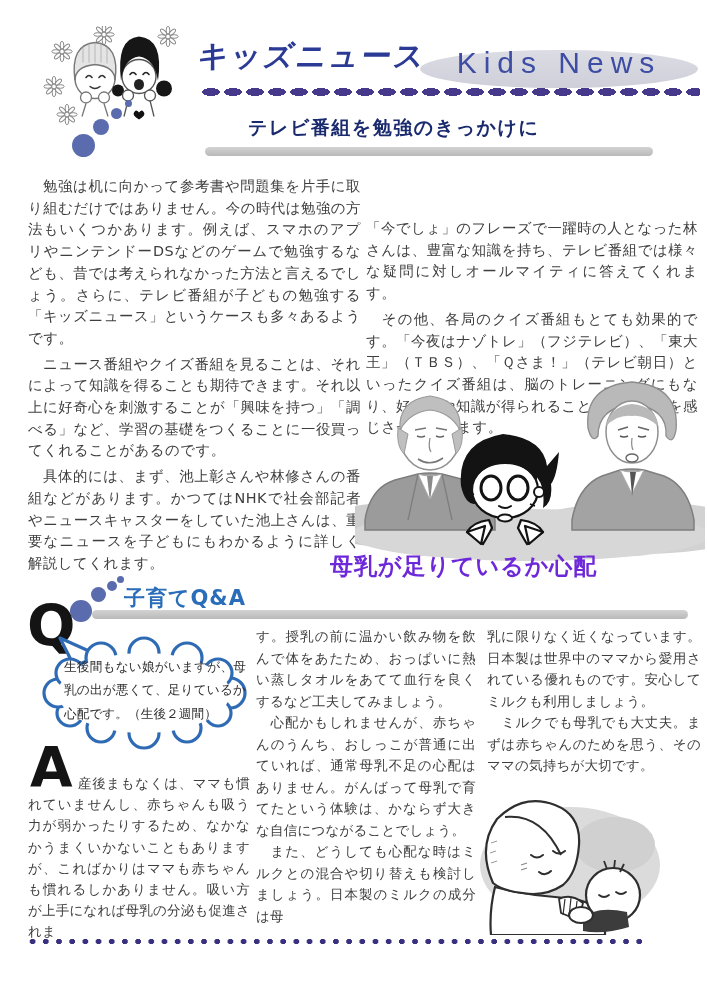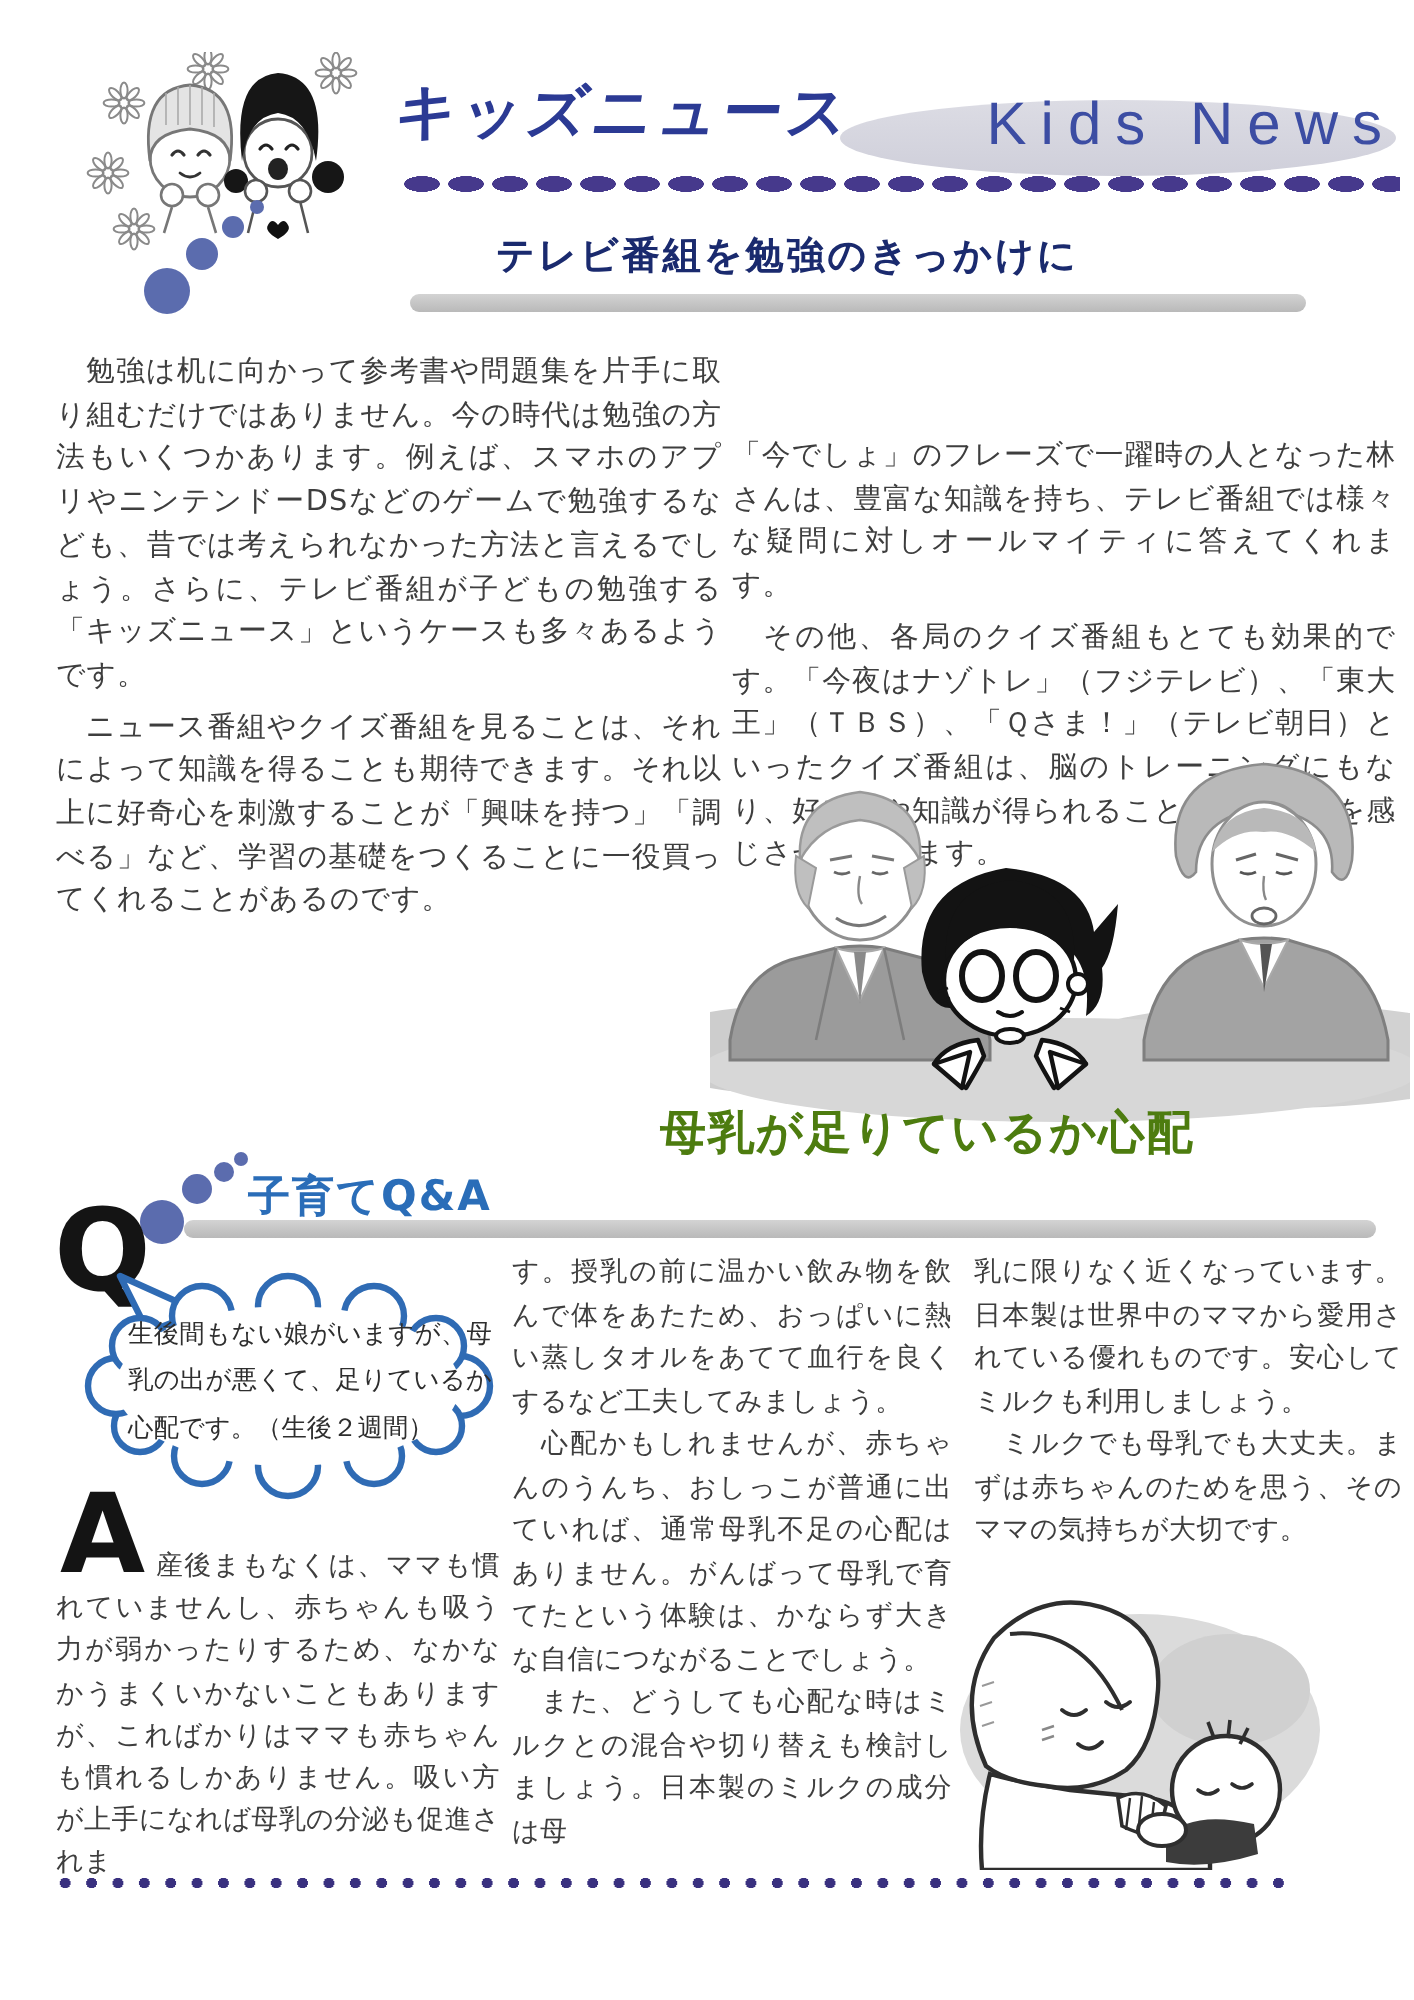--- a/index.html
+++ b/index.html
@@ -14,21 +14,21 @@
 
   
   .girls { left:42px; top:26px; width:140px; height:106px; }
   .title-jp {
     left:198px; top:36px; font-size:30px; font-weight:bold; color:#2b3a94;
     transform:skewX(-8deg); letter-spacing:2px; white-space:nowrap;
   }
   .kids-ellipse {
     left:420px; top:50px; width:278px; height:38px; border-radius:50%;
     background:linear-gradient(to bottom,#dcdce4,#cfcfda);
-    display:flex; align-items:center; justify-content:flex-end; overflow:visible;
+    display:flex; align-items:center; justify-content:center; overflow:visible;
   }
   .title-en {
     font-family:"Liberation Sans", sans-serif;
     font-size:30px; letter-spacing:7px; color:#3c4da3; white-space:nowrap;
     position:relative; top:-6px;
   }
   .dash-line {
     left:200px; top:87px; width:500px; height:10px;
     background-image:radial-gradient(ellipse 9px 4px at center,#46398c 98%,transparent 100%);
     background-size:22px 10px; background-repeat:repeat-x;
@@ -57,21 +57,21 @@
   .colL { left:28px;  top:176px; width:333px; }
   .colR { left:366px; top:176px; width:332px;margin-top:42px; }
   .hosts { left:355px; top:370px; width:350px; height:192px; }
 
   
   .sc1 { left:70px;  top:600px; width:22px; height:22px; }
   .sc2 { left:91px;  top:587px; width:15px; height:15px; }
   .sc3 { left:107px; top:581px; width:10px; height:10px; }
   .sc4 { left:117px; top:576px; width:7px;  height:7px;  }
   .label2 { left:124px; top:584px; font-size:21px; font-weight:bold; color:#2a6db8; letter-spacing:1px; white-space:nowrap; }
-  .h2 { left:330px; top:551px; font-size:23px; font-weight:bold; color:#4d7c0f; letter-spacing:1px; white-space:nowrap; }
+  .h2 { left:330px; top:551px; font-size:23px; font-weight:bold; color:#6d28d9; letter-spacing:1px; white-space:nowrap; }
   .bar2 { left:92px; top:610px; width:596px; }
 
   .bigletter { font-weight:bold; color:#141414; line-height:1; font-family:"DejaVu Sans", sans-serif; }
   .qmark { left:27px; top:598px; font-size:57px; }
   .amark { left:30px; top:740px; font-size:55px; }
 
   .bubble-svg { left:34px; top:632px; width:220px; height:122px; }
   .bubble-text {
     left:64px; top:655px; width:182px; font-size:12.7px; line-height:23.4px;
     color:#2e2e2e; text-align:justify;
@@ -151,20 +151,21 @@
   <div class="abs circle hc2"></div>
   <div class="abs circle hc3"></div>
   <div class="abs circle hc4"></div>
 
   <div class="abs h1">テレビ番組を勉強のきっかけに</div>
   <div class="abs graybar bar1"></div>
 
   <div class="abs bodytext colL">
     <p>　勉強は机に向かって参考書や問題集を片手に取り組むだけではありません。今の時代は勉強の方法もいくつかあります。例えば、スマホのアプリやニンテンドーDSなどのゲームで勉強するなども、昔では考えられなかった方法と言えるでしょう。さらに、テレビ番組が子どもの勉強する「キッズニュース」というケースも多々あるようです。</p>
     <p>　ニュース番組やクイズ番組を見ることは、それによって知識を得ることも期待できます。それ以上に好奇心を刺激することが「興味を持つ」「調べる」など、学習の基礎をつくることに一役買ってくれることがあるのです。</p>
+    <p>　具体的には、まず、池上彰さんや林修さんの番組などがあります。かつてはNHKで社会部記者やニュースキャスターをしていた池上さんは、重要なニュースを子どもにもわかるように詳しく解説してくれます。</p>
   </div>
   <div class="abs bodytext colR">
     <p>「今でしょ」のフレーズで一躍時の人となった林さんは、豊富な知識を持ち、テレビ番組では様々な疑問に対しオールマイティに答えてくれます。</p>
     <p>　その他、各局のクイズ番組もとても効果的です。「今夜はナゾトレ」（フジテレビ）、「東大王」（ＴＢＳ）、「Ｑさま！」（テレビ朝日）といったクイズ番組は、脳のトレーニングにもなり、好奇心や知識が得られることへの楽しさを感じさせてくれます。</p>
   </div>
 
   <svg class="abs hosts" viewBox="0 0 350 192">
     <ellipse cx="70" cy="155" rx="115" ry="24" fill="#cdcdcd"></ellipse>
     <ellipse cx="285" cy="158" rx="115" ry="26" fill="#d2d2d2"></ellipse>
     <ellipse cx="175" cy="165" rx="180" ry="26" fill="#d7d7d7"></ellipse>

